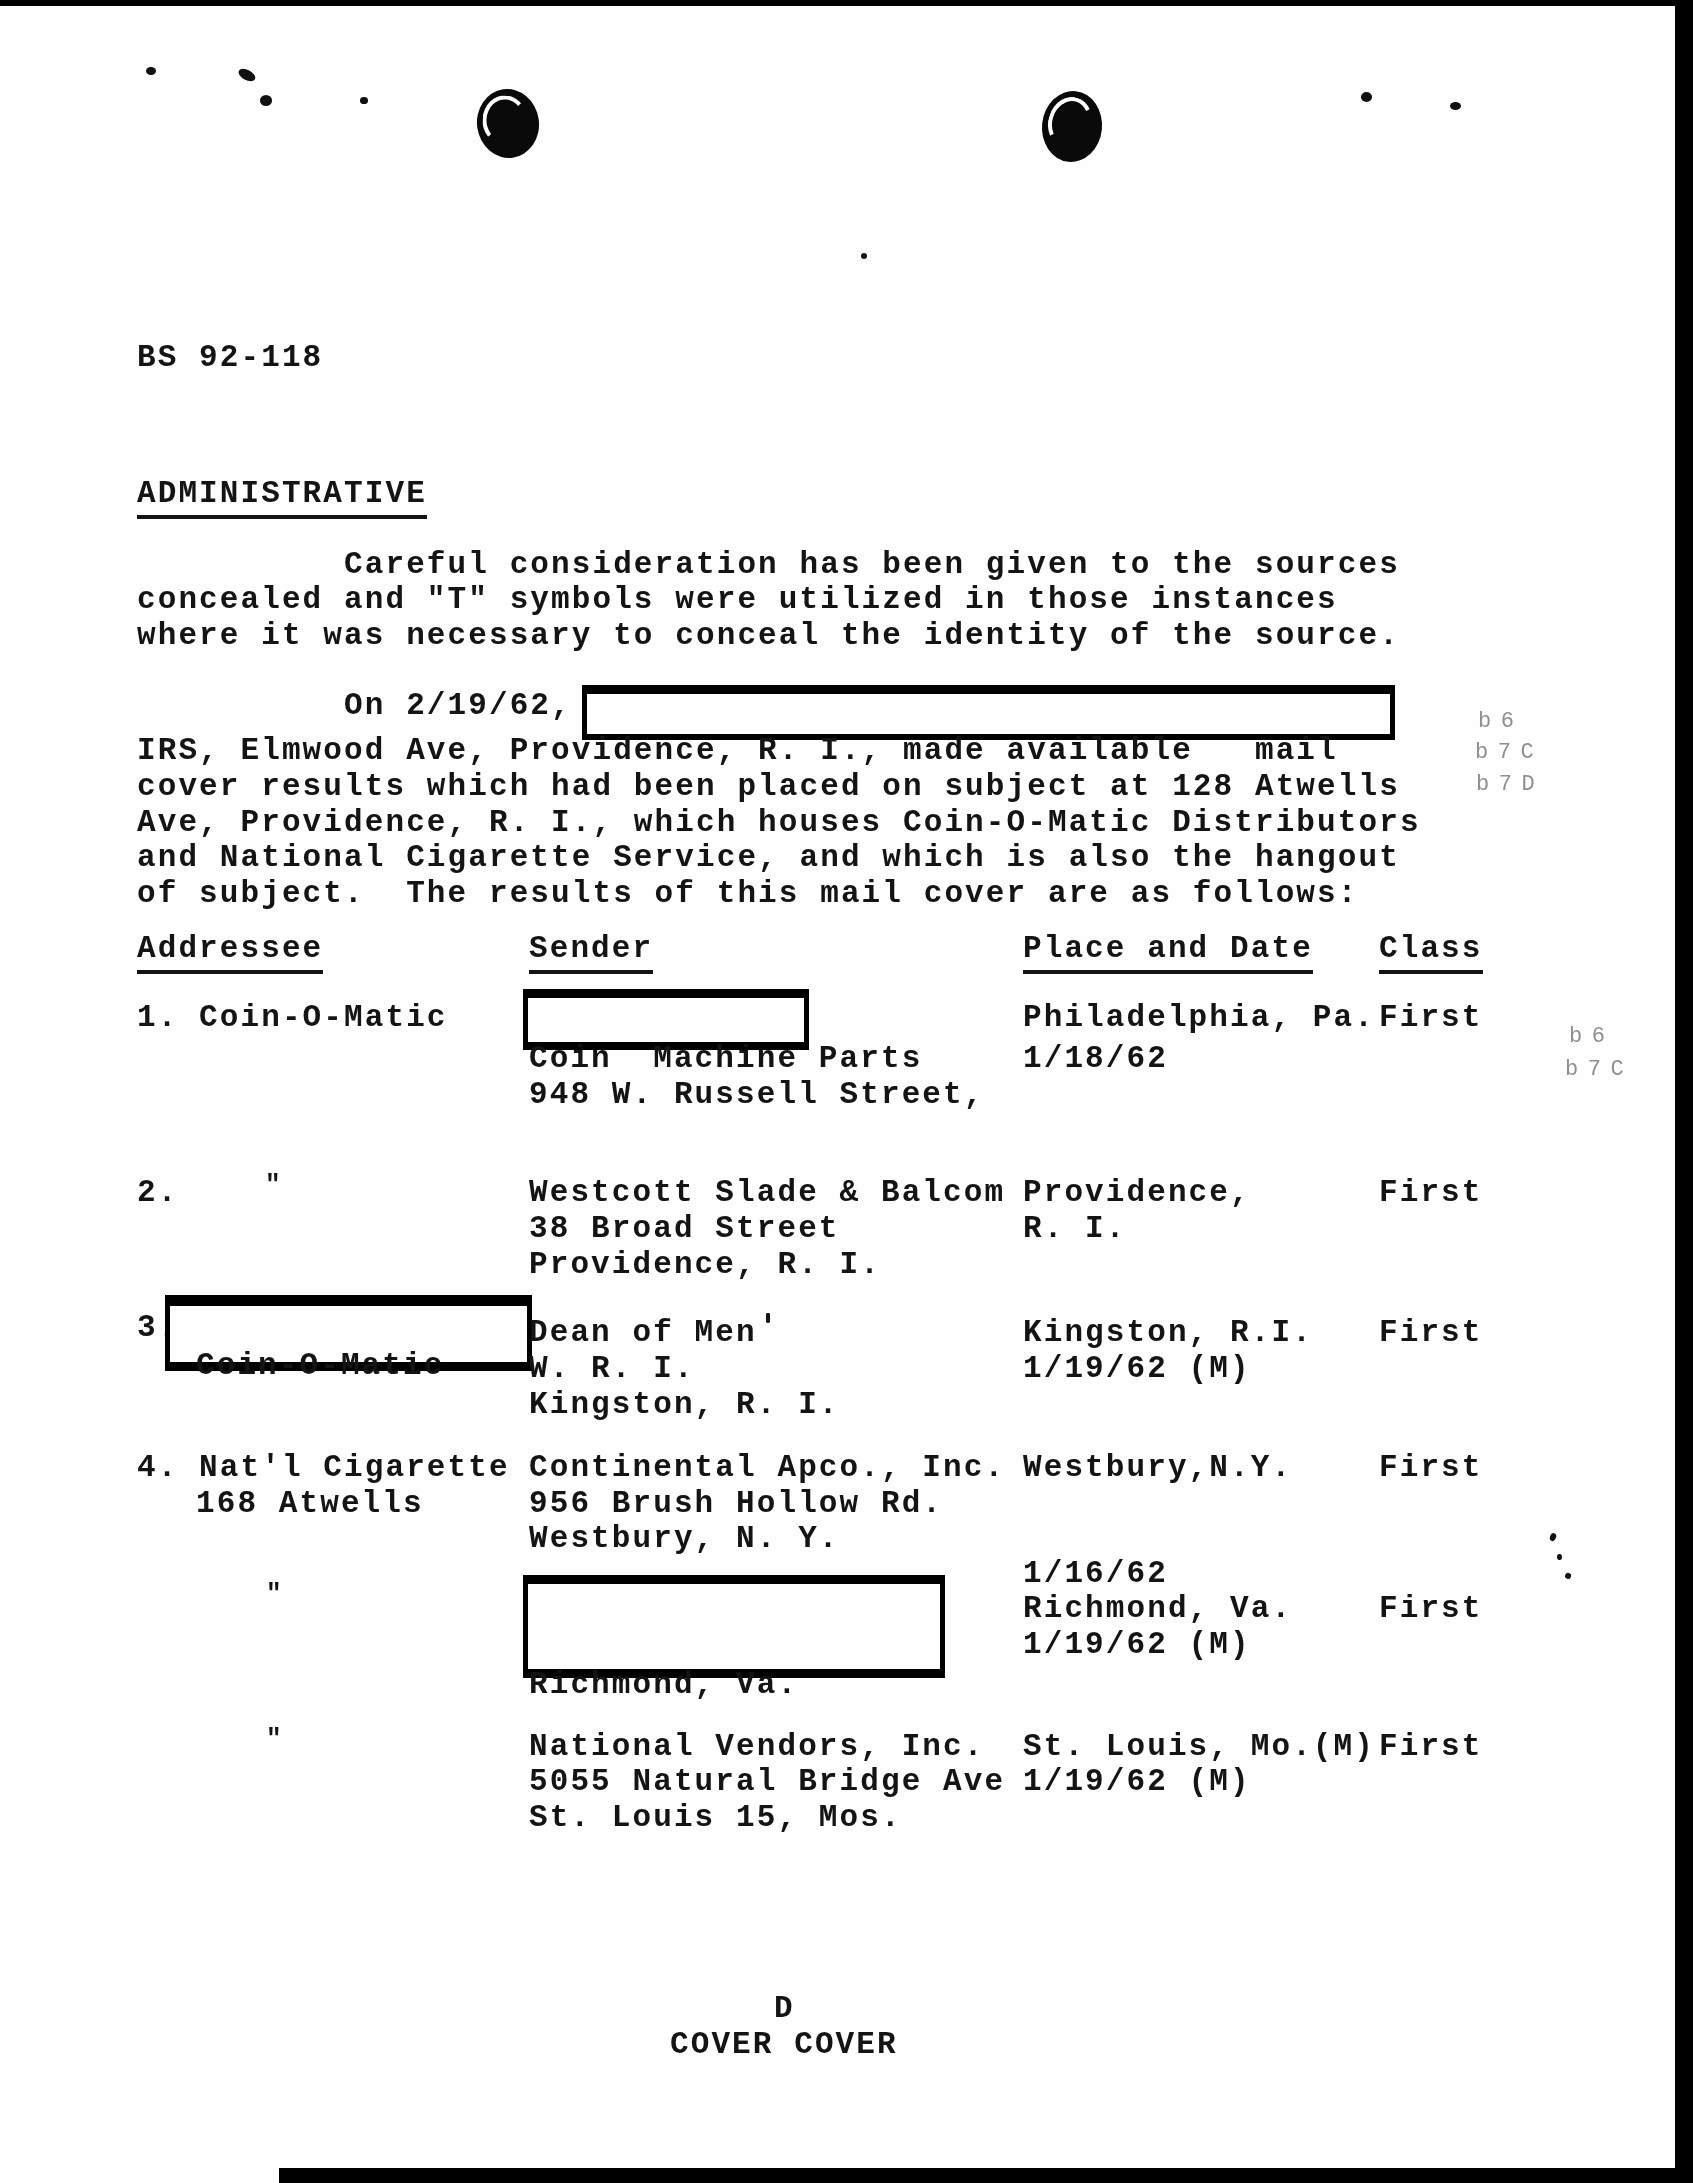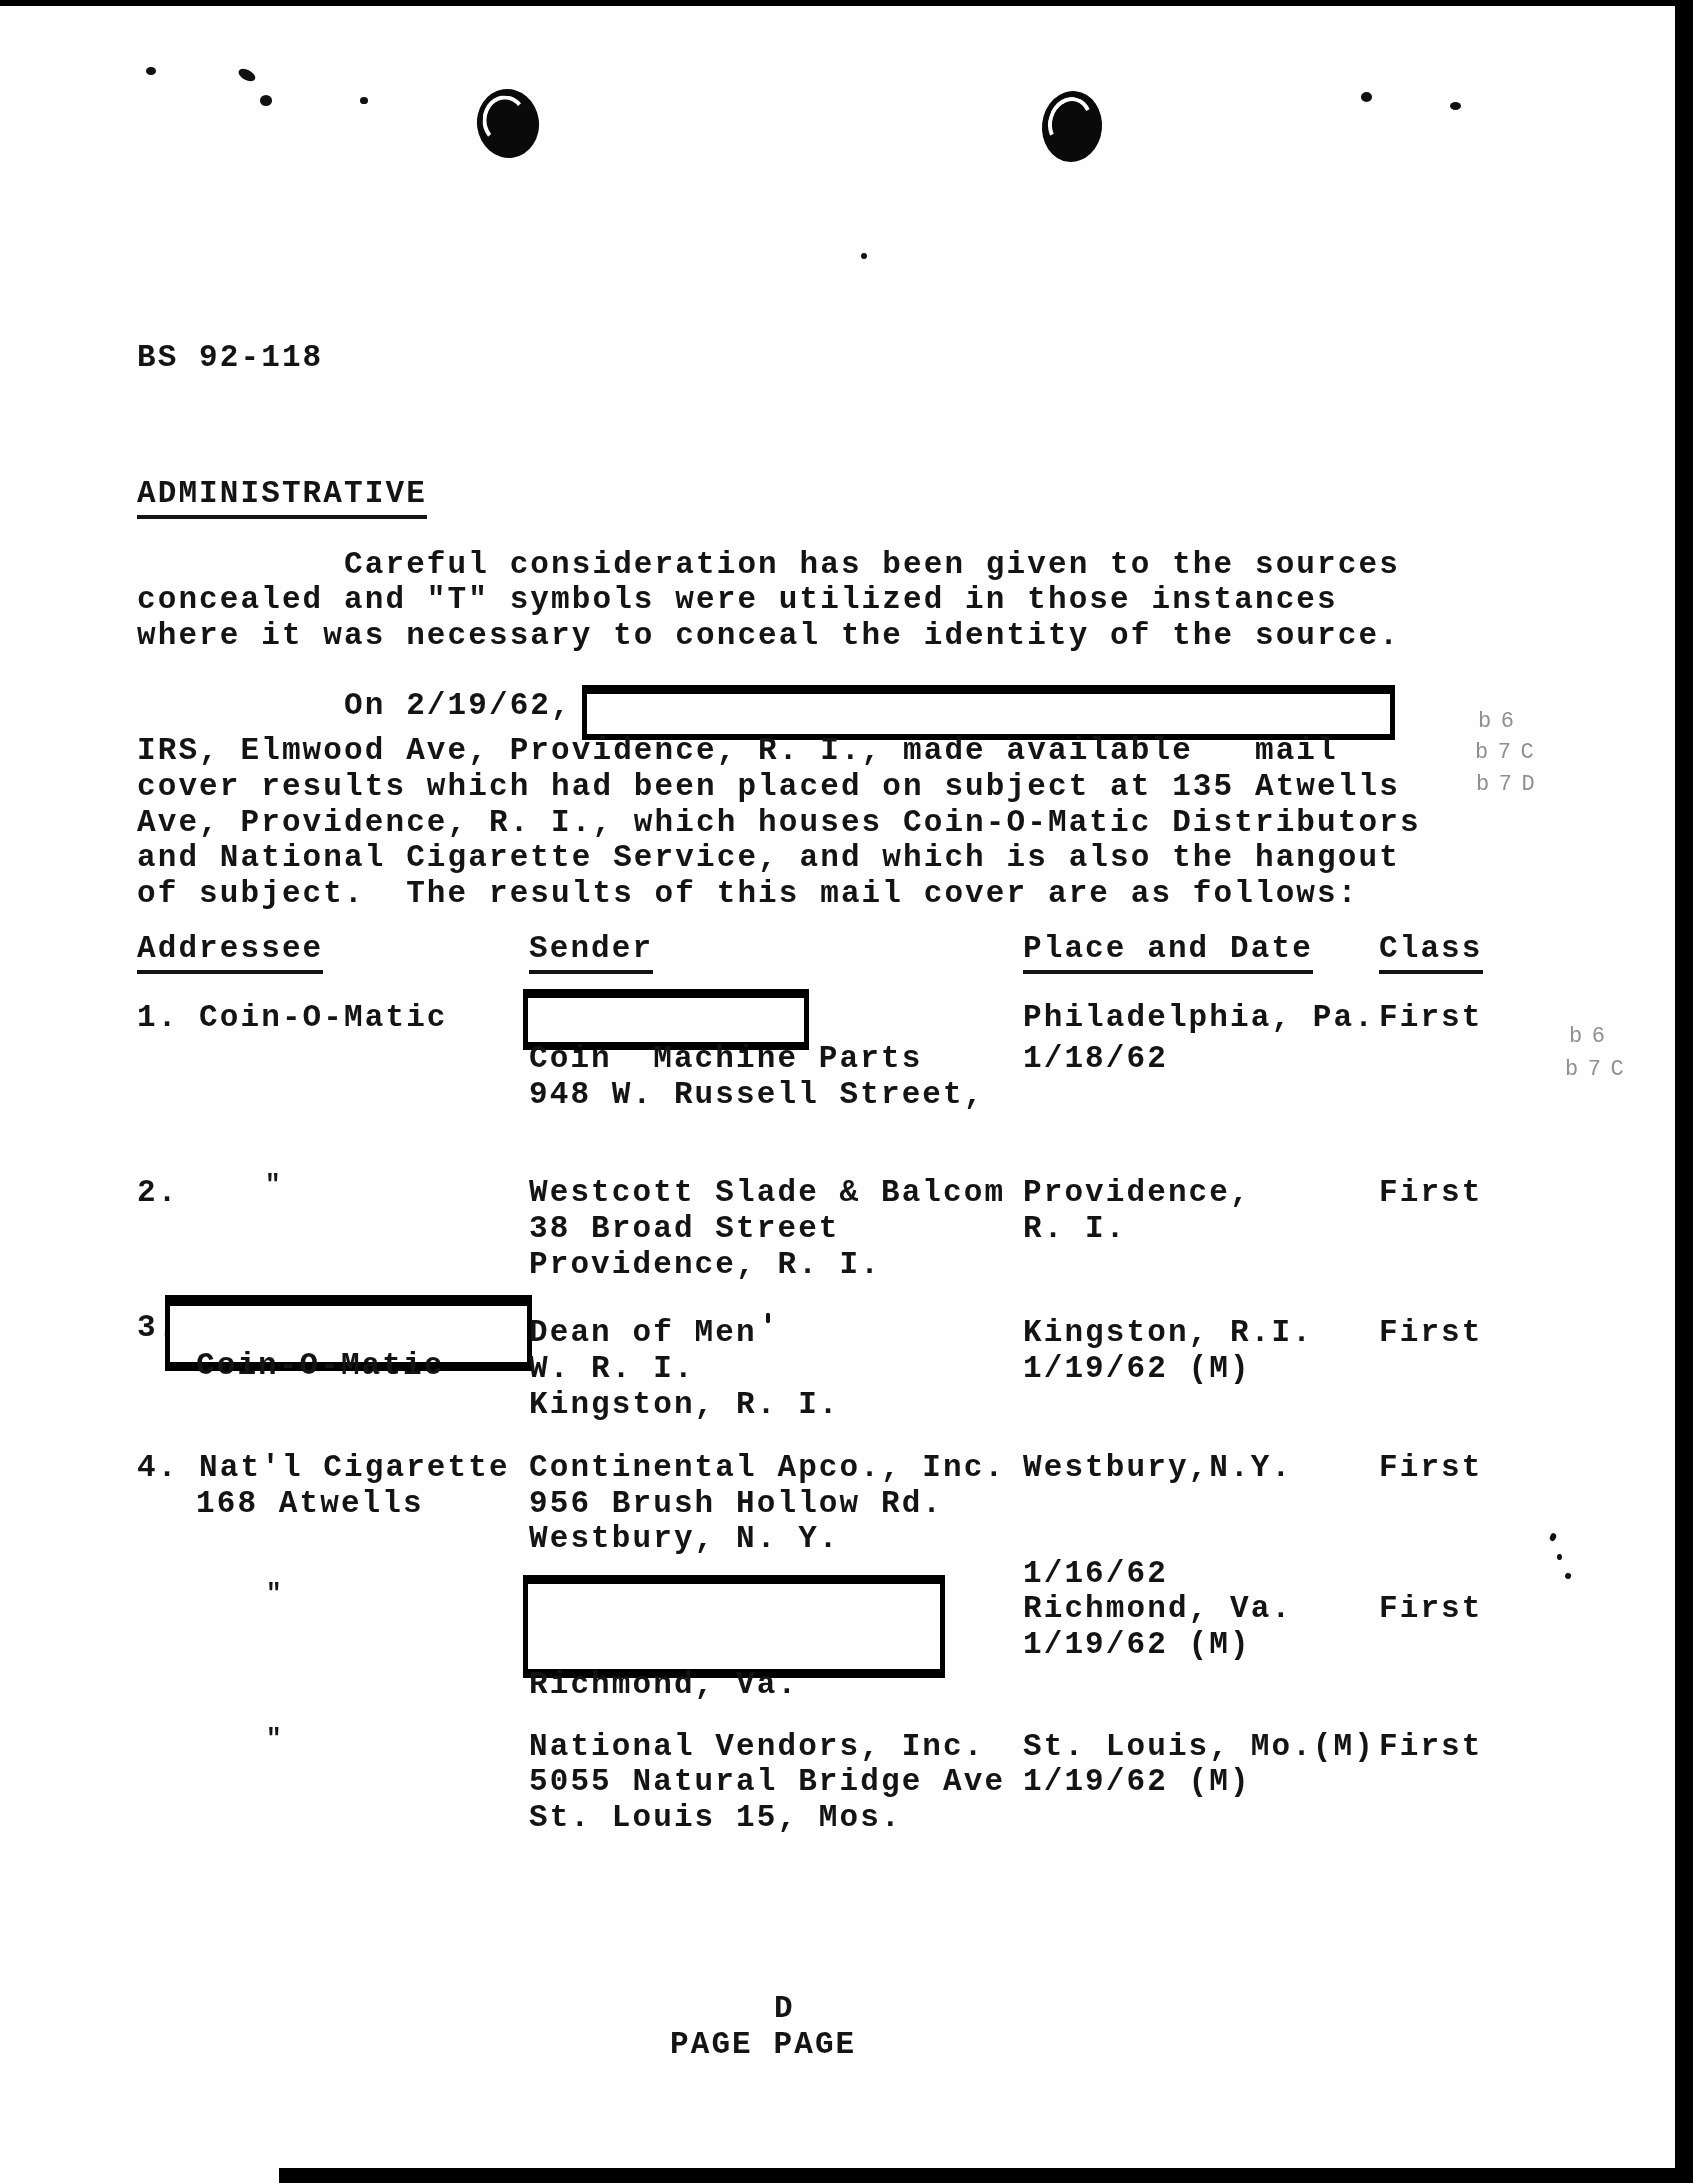--- a/index.html
+++ b/index.html
@@ -46,21 +46,21 @@
   <div class="t" style="left:137px;top:340px;">BS 92-118</div>
   <div class="t u" style="left:137px;top:476px;">ADMINISTRATIVE</div>
 
   <div class="t" style="left:137px;top:547px;">          Careful consideration has been given to the sources</div>
   <div class="t" style="left:137px;top:582px;">concealed and "T" symbols were utilized in those instances</div>
   <div class="t" style="left:137px;top:618px;">where it was necessary to conceal the identity of the source.</div>
 
   <div class="t" style="left:137px;top:688px;">          On 2/19/62,</div>
   <div class="redact" style="left:582px;top:685px;width:803px;height:40px;border-width:9.6px 5.5px 6.9px 5.5px;"></div>
   <div class="t" style="left:137px;top:733px;">IRS, Elmwood Ave, Providence, R. I., made available   mail</div>
-  <div class="t" style="left:137px;top:769px;">cover results which had been placed on subject at 135 Atwells</div>
+  <div class="t" style="left:137px;top:769px;">cover results which had been placed on subject at 128 Atwells</div>
   <div class="t" style="left:137px;top:805px;">Ave, Providence, R. I., which houses Coin-O-Matic Distributors</div>
   <div class="t" style="left:137px;top:840px;">and National Cigarette Service, and which is also the hangout</div>
   <div class="t" style="left:137px;top:876px;">of subject.  The results of this mail cover are as follows:</div>
 
   <div class="code" style="left:1478px;top:709px;">b6</div>
   <div class="code" style="left:1475px;top:740px;">b7C</div>
   <div class="code" style="left:1476px;top:772px;">b7D</div>
 
   <div class="t u" style="left:137px;top:931px;">Addressee</div>
   <div class="t u" style="left:529px;top:931px;">Sender</div>
@@ -114,16 +114,16 @@
 
   <div class="t" style="left:266px;top:1721px;font-size:26px;">"</div>
   <div class="t" style="left:529px;top:1729px;">National Vendors, Inc.</div>
   <div class="t" style="left:529px;top:1764px;">5055 Natural Bridge Ave</div>
   <div class="t" style="left:529px;top:1800px;">St. Louis 15, Mos.</div>
   <div class="t" style="left:1023px;top:1729px;">St. Louis, Mo.(M)</div>
   <div class="t" style="left:1023px;top:1764px;">1/19/62 (M)</div>
   <div class="t" style="left:1379px;top:1729px;">First</div>
 
   <div class="t footer-t" style="left:774px;top:1991px;">D</div>
-  <div class="t footer-t" style="left:670px;top:2027px;">PAGE PAGE</div>
+  <div class="t footer-t" style="left:670px;top:2027px;">COVER COVER</div>
 
 </div>
 
 
 </body></html>

